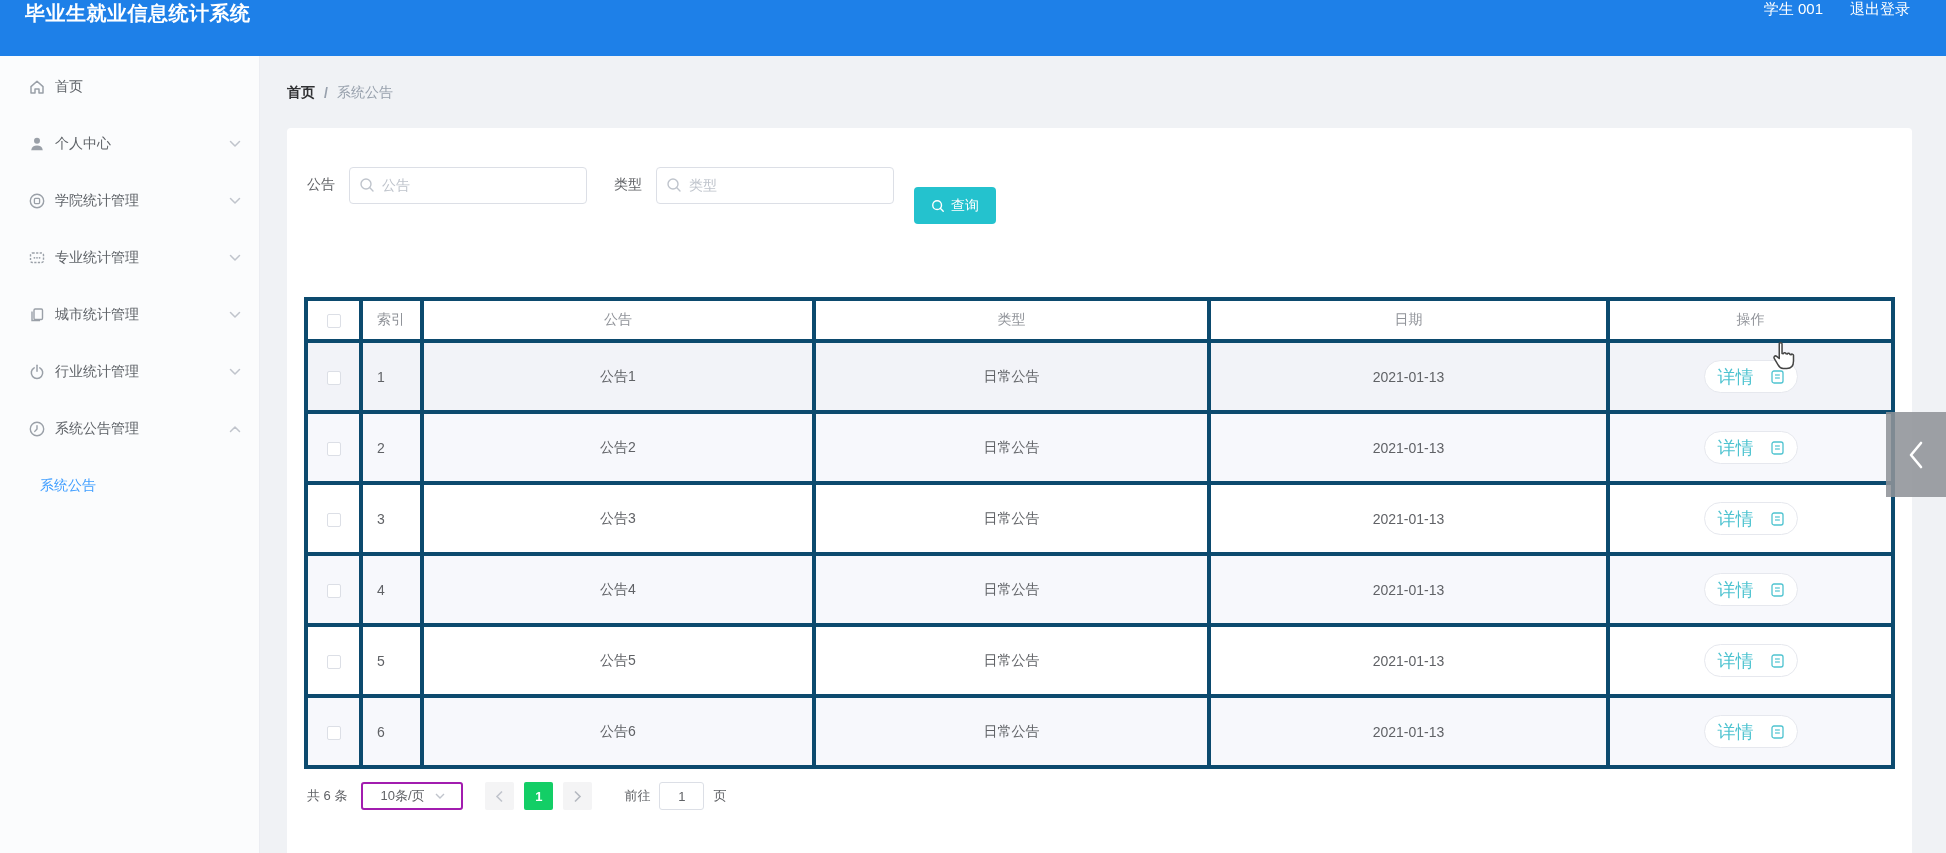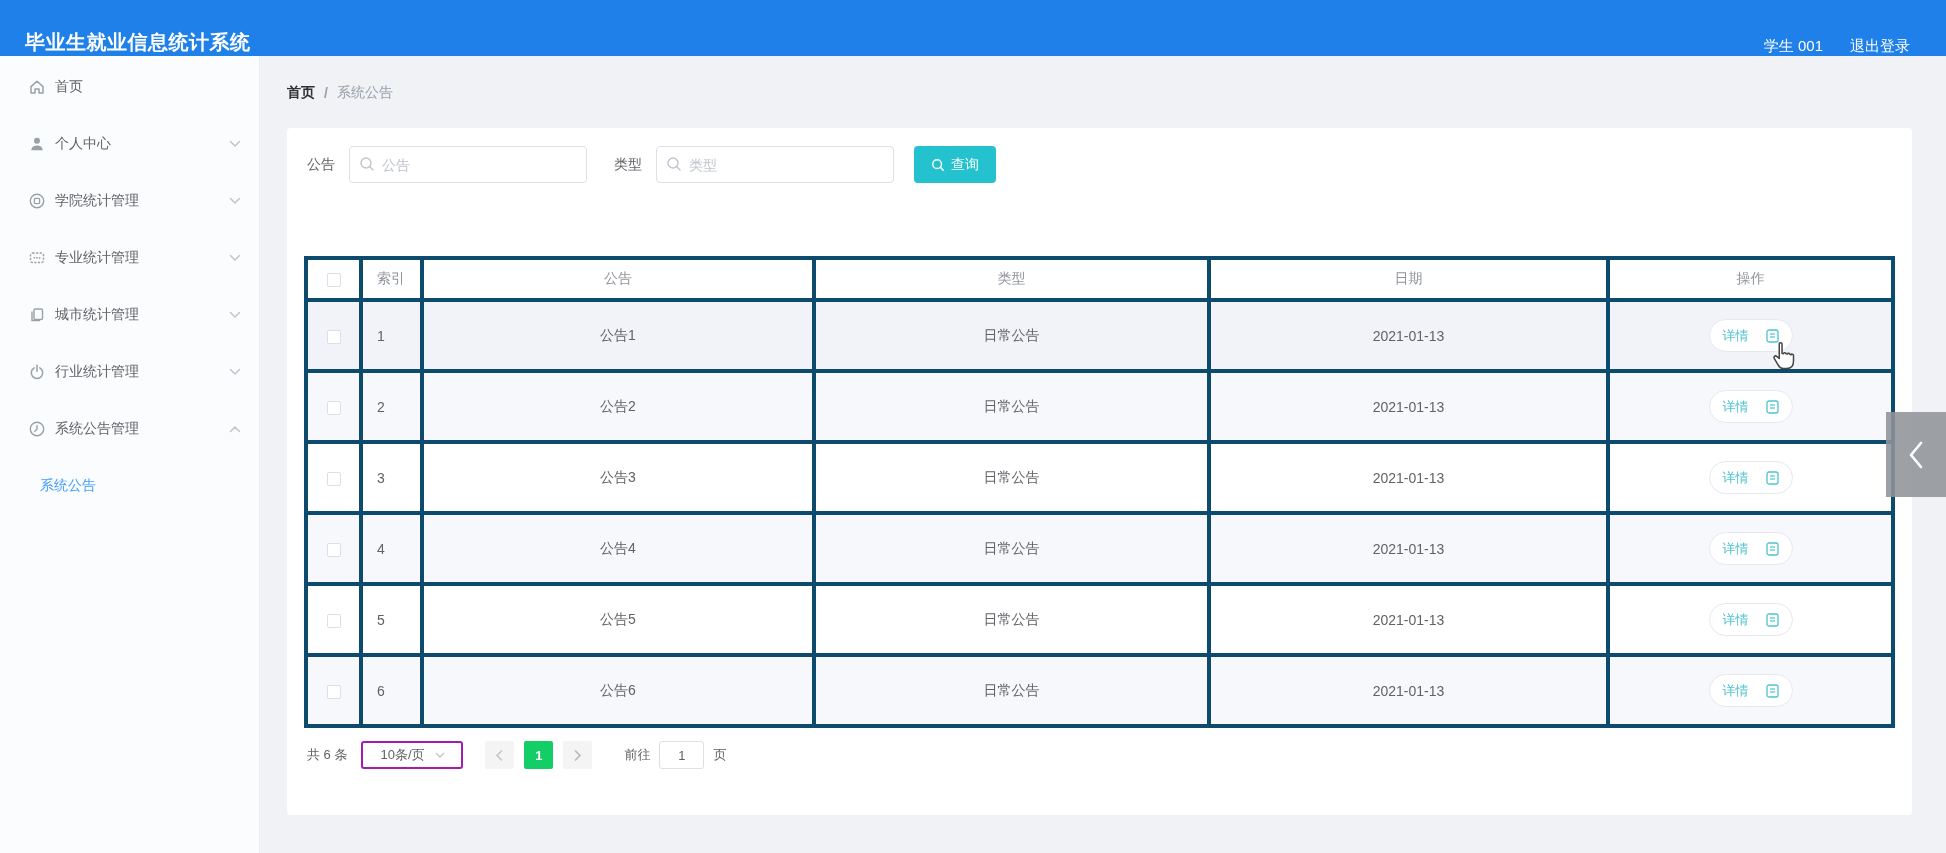--- a/index.html
+++ b/index.html
@@ -1,21 +1,21 @@
 <!DOCTYPE html>
 <html><head>
 <meta charset="utf-8">
 <style>
   * { margin:0; padding:0; box-sizing:border-box; }
   html,body { width:1946px; height:853px; overflow:hidden;
     font-family:"Liberation Sans", sans-serif; background:#f0f2f5; }
 
   
   .hdr { position:fixed; left:0; top:0; width:100%; height:56px; background:#1e80e8;
-    display:flex; align-items:flex-end; justify-content:space-between; padding:0 36px 0 25px; z-index:30; }
+    display:flex; align-items:flex-start; justify-content:space-between; padding:0 36px 0 25px; z-index:30; }
   .hdr-title { color:#fff; font-size:20px; font-weight:bold; letter-spacing:.5px; }
   .hdr-right { display:flex; align-items:center; gap:27px; }
   .hdr-right span { color:#fff; font-size:15px; cursor:pointer; }
 
   
   .side { position:fixed; left:0; top:56px; bottom:0; width:260px; background:#fbfcfd;
     border-right:1px solid #ebedf2; padding-top:2px; z-index:20; }
   .side-item { height:57px; display:flex; align-items:center; padding:0 18px 0 28px; cursor:pointer; }
   .side-item .ico { width:18px; height:18px; display:inline-flex; margin-right:9px; flex:none; }
   .side-item .lbl { font-size:14px; color:#5f6368; flex:1 1 auto; }
@@ -37,37 +37,37 @@
   .srch { display:flex; align-items:center; margin-bottom:73px; padding-left:3px; }
   .srch .flabel { font-size:14px; color:#606266; margin-right:14px; }
   .inp-wrap { position:relative; width:238px; height:37px; margin-right:27px; }
   .inp-wrap .mag { position:absolute; left:10px; top:10px; width:16px; height:16px; }
   .inp-wrap input { width:100%; height:100%; border:1px solid #dcdfe6; border-radius:4px;
     padding:0 10px 0 32px; font-size:14px; color:#606266; outline:none;
     font-family:"Liberation Sans", sans-serif; }
   .inp-wrap input::placeholder { color:#bfc4cc; }
   .btn-query { height:37px; padding:0 17px; background:#24c2ce; color:#fff; border:none;
     border-radius:4px; font-size:14px; display:inline-flex; align-items:center; gap:6px;
-    cursor:pointer; margin-left:-7px; font-family:"Liberation Sans", sans-serif; }
+    cursor:pointer; margin-left:-7px; font-family:"Liberation Sans", sans-serif;margin-top:41px; }
 
   
   table { width:100%; border-collapse:collapse; table-layout:fixed;
     border:1px solid #ebeef5; }
   th, td { border:4px solid #0c4a6e; font-weight:normal; text-align:center; }
   thead tr { height:42px; background:#fff; }
   th { font-size:14px; color:#909399; }
   tbody tr { height:71px; background:#fff; }
   tbody tr.striped { background:#f7f8fc; }
   tbody tr.hovered { background:#f2f3f8; }
   td { font-size:14px; color:#606266; }
   td.idx { text-align:left; padding-left:14px; }
   .cb { display:inline-block; width:14px; height:14px; border:1px solid #dcdfe6;
     border-radius:2px; background:#fff; cursor:pointer; vertical-align:middle; }
   .btn-detail { height:33px; padding:0 13px; background:#fff; border:1px solid #e6e8ee;
-    border-radius:17px; color:#4ec3d0; font-size:13px; display:inline-flex; align-items:center;
+    border-radius:17px; color:#4ec3d0; font-size:18px; display:inline-flex; align-items:center;
     gap:17px; cursor:pointer; font-family:"Liberation Sans", sans-serif; }
 
   
   .pager { display:flex; align-items:center; margin-top:13px; padding-left:3px; font-size:13px; color:#606266; }
   .pg-total { margin-right:14px; }
   .pg-size { position:relative; width:102px; height:28px; border:2px solid #a21caf; border-radius:3px;
     display:flex; align-items:center; justify-content:center; gap:10px; color:#606266; cursor:pointer;
     background:#fff; margin-right:22px; }
   .pg-size .chev { width:10px; height:7px; display:inline-flex; }
   .pg-btn { width:29px; height:28px; border:none; border-radius:2px; background:#f4f4f5;

